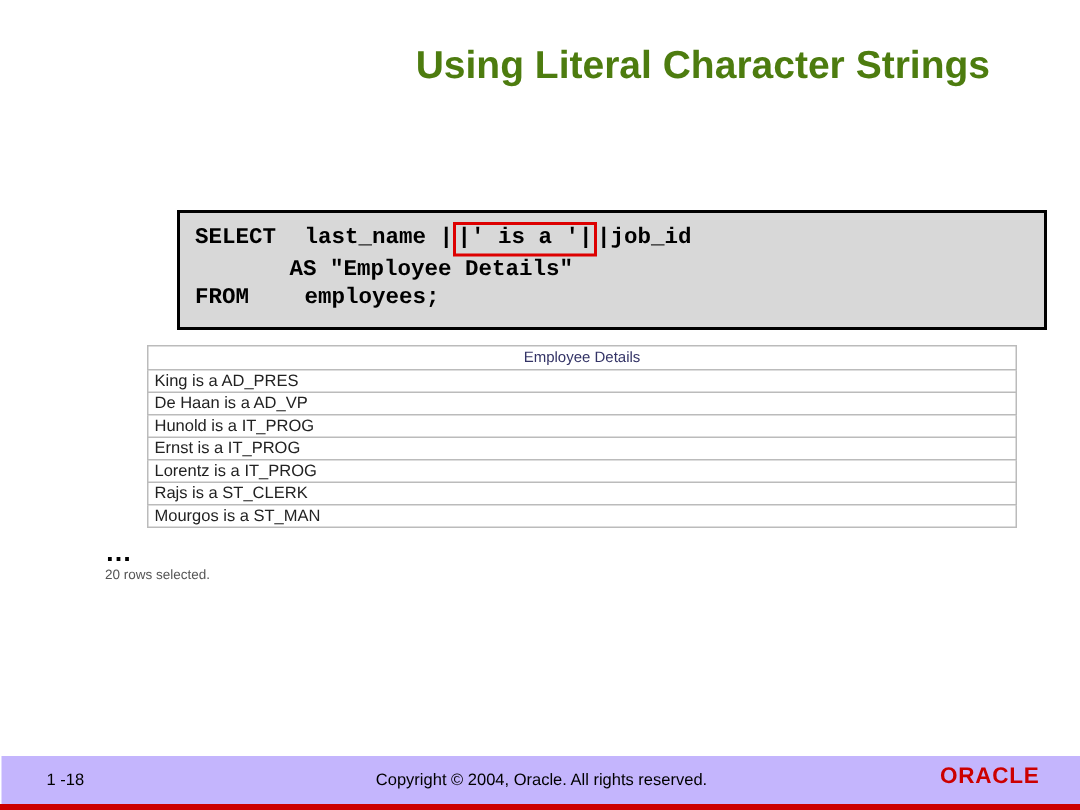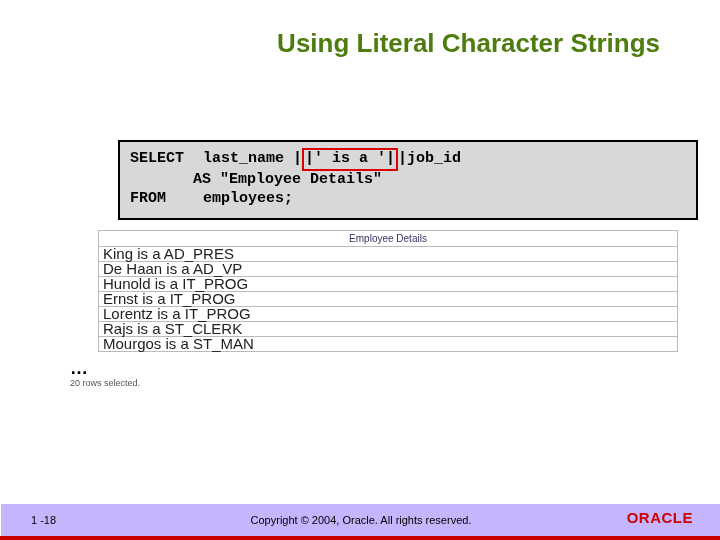--- a/index.html
+++ b/index.html
@@ -68,21 +68,21 @@
     font-weight: normal;
     background: #fff;
     border: 1px solid #bbb;
     padding: 2px 4px;
     font-size: 10px;
   }
   .results td {
     border: 1px solid #bbb;
     padding: 1px 4px;
     background: #fff;
-    font-size: 15px;
+    font-size: 11px;
     color: #222;
     height: 14px;
     line-height: 12px;
   }
   .ellipsis {
     position: absolute;
     top: 358px;
     left: 70px;
     font-size: 18px;
     font-weight: bold;

